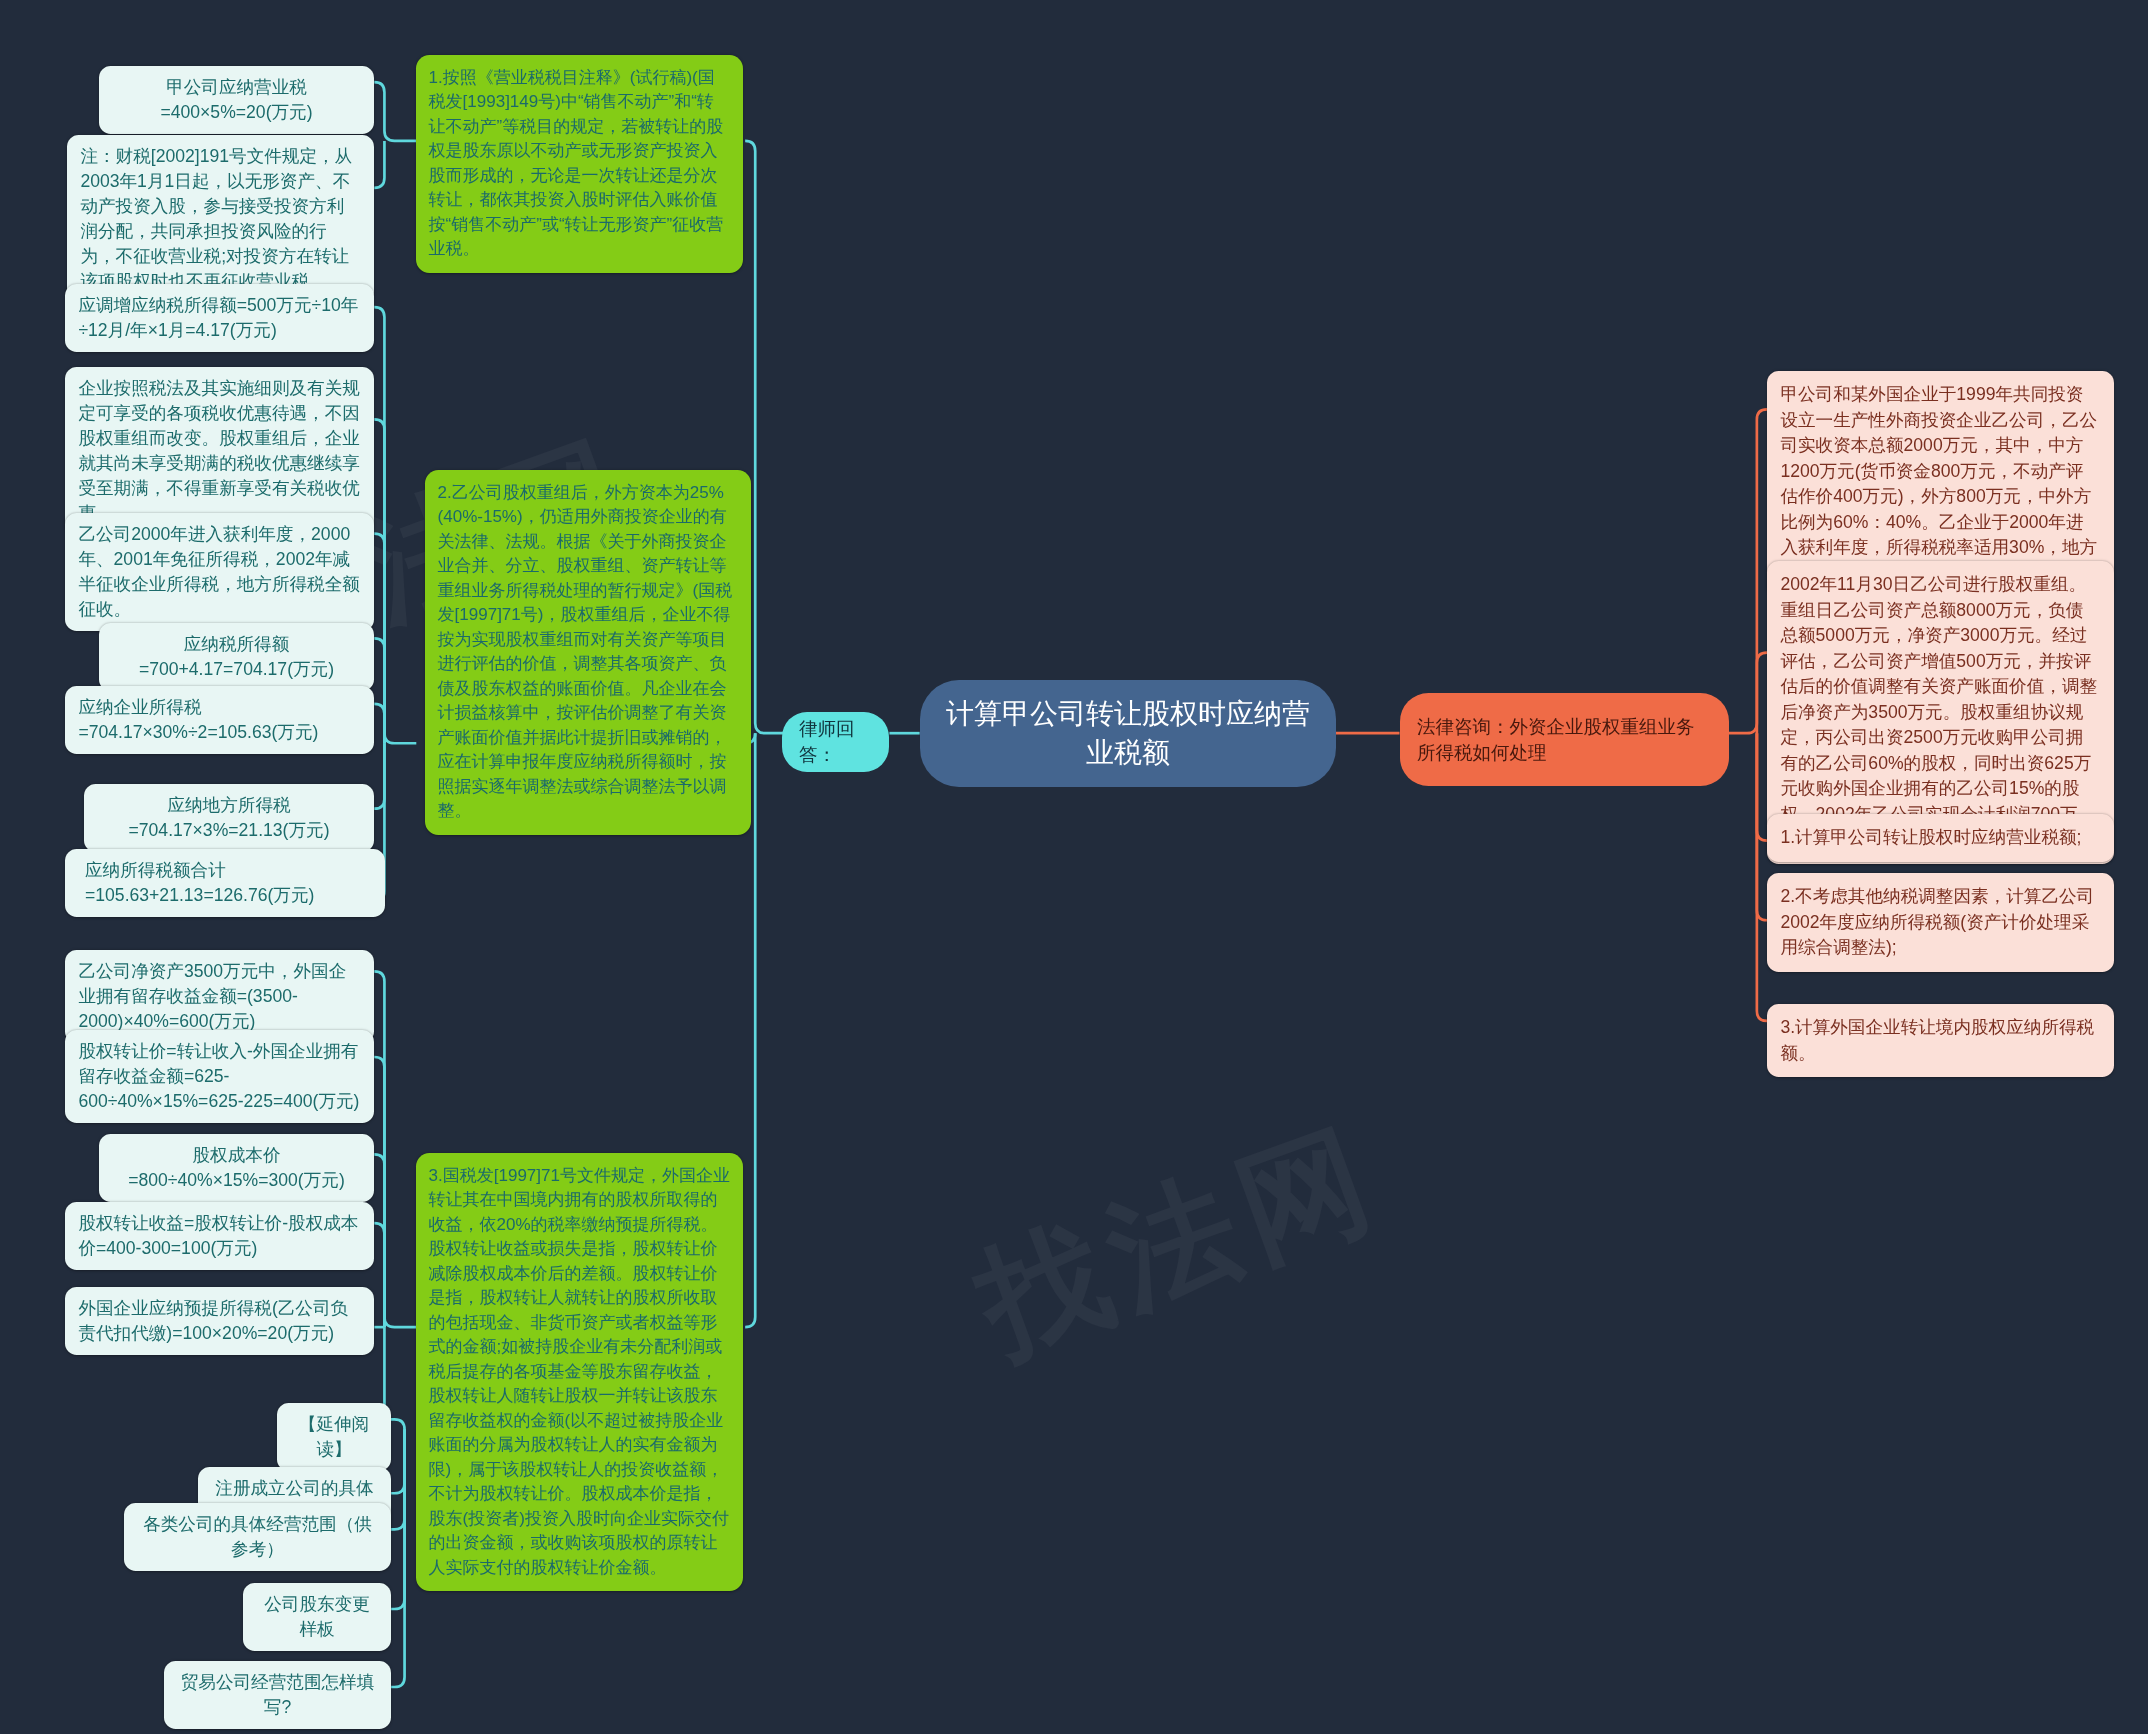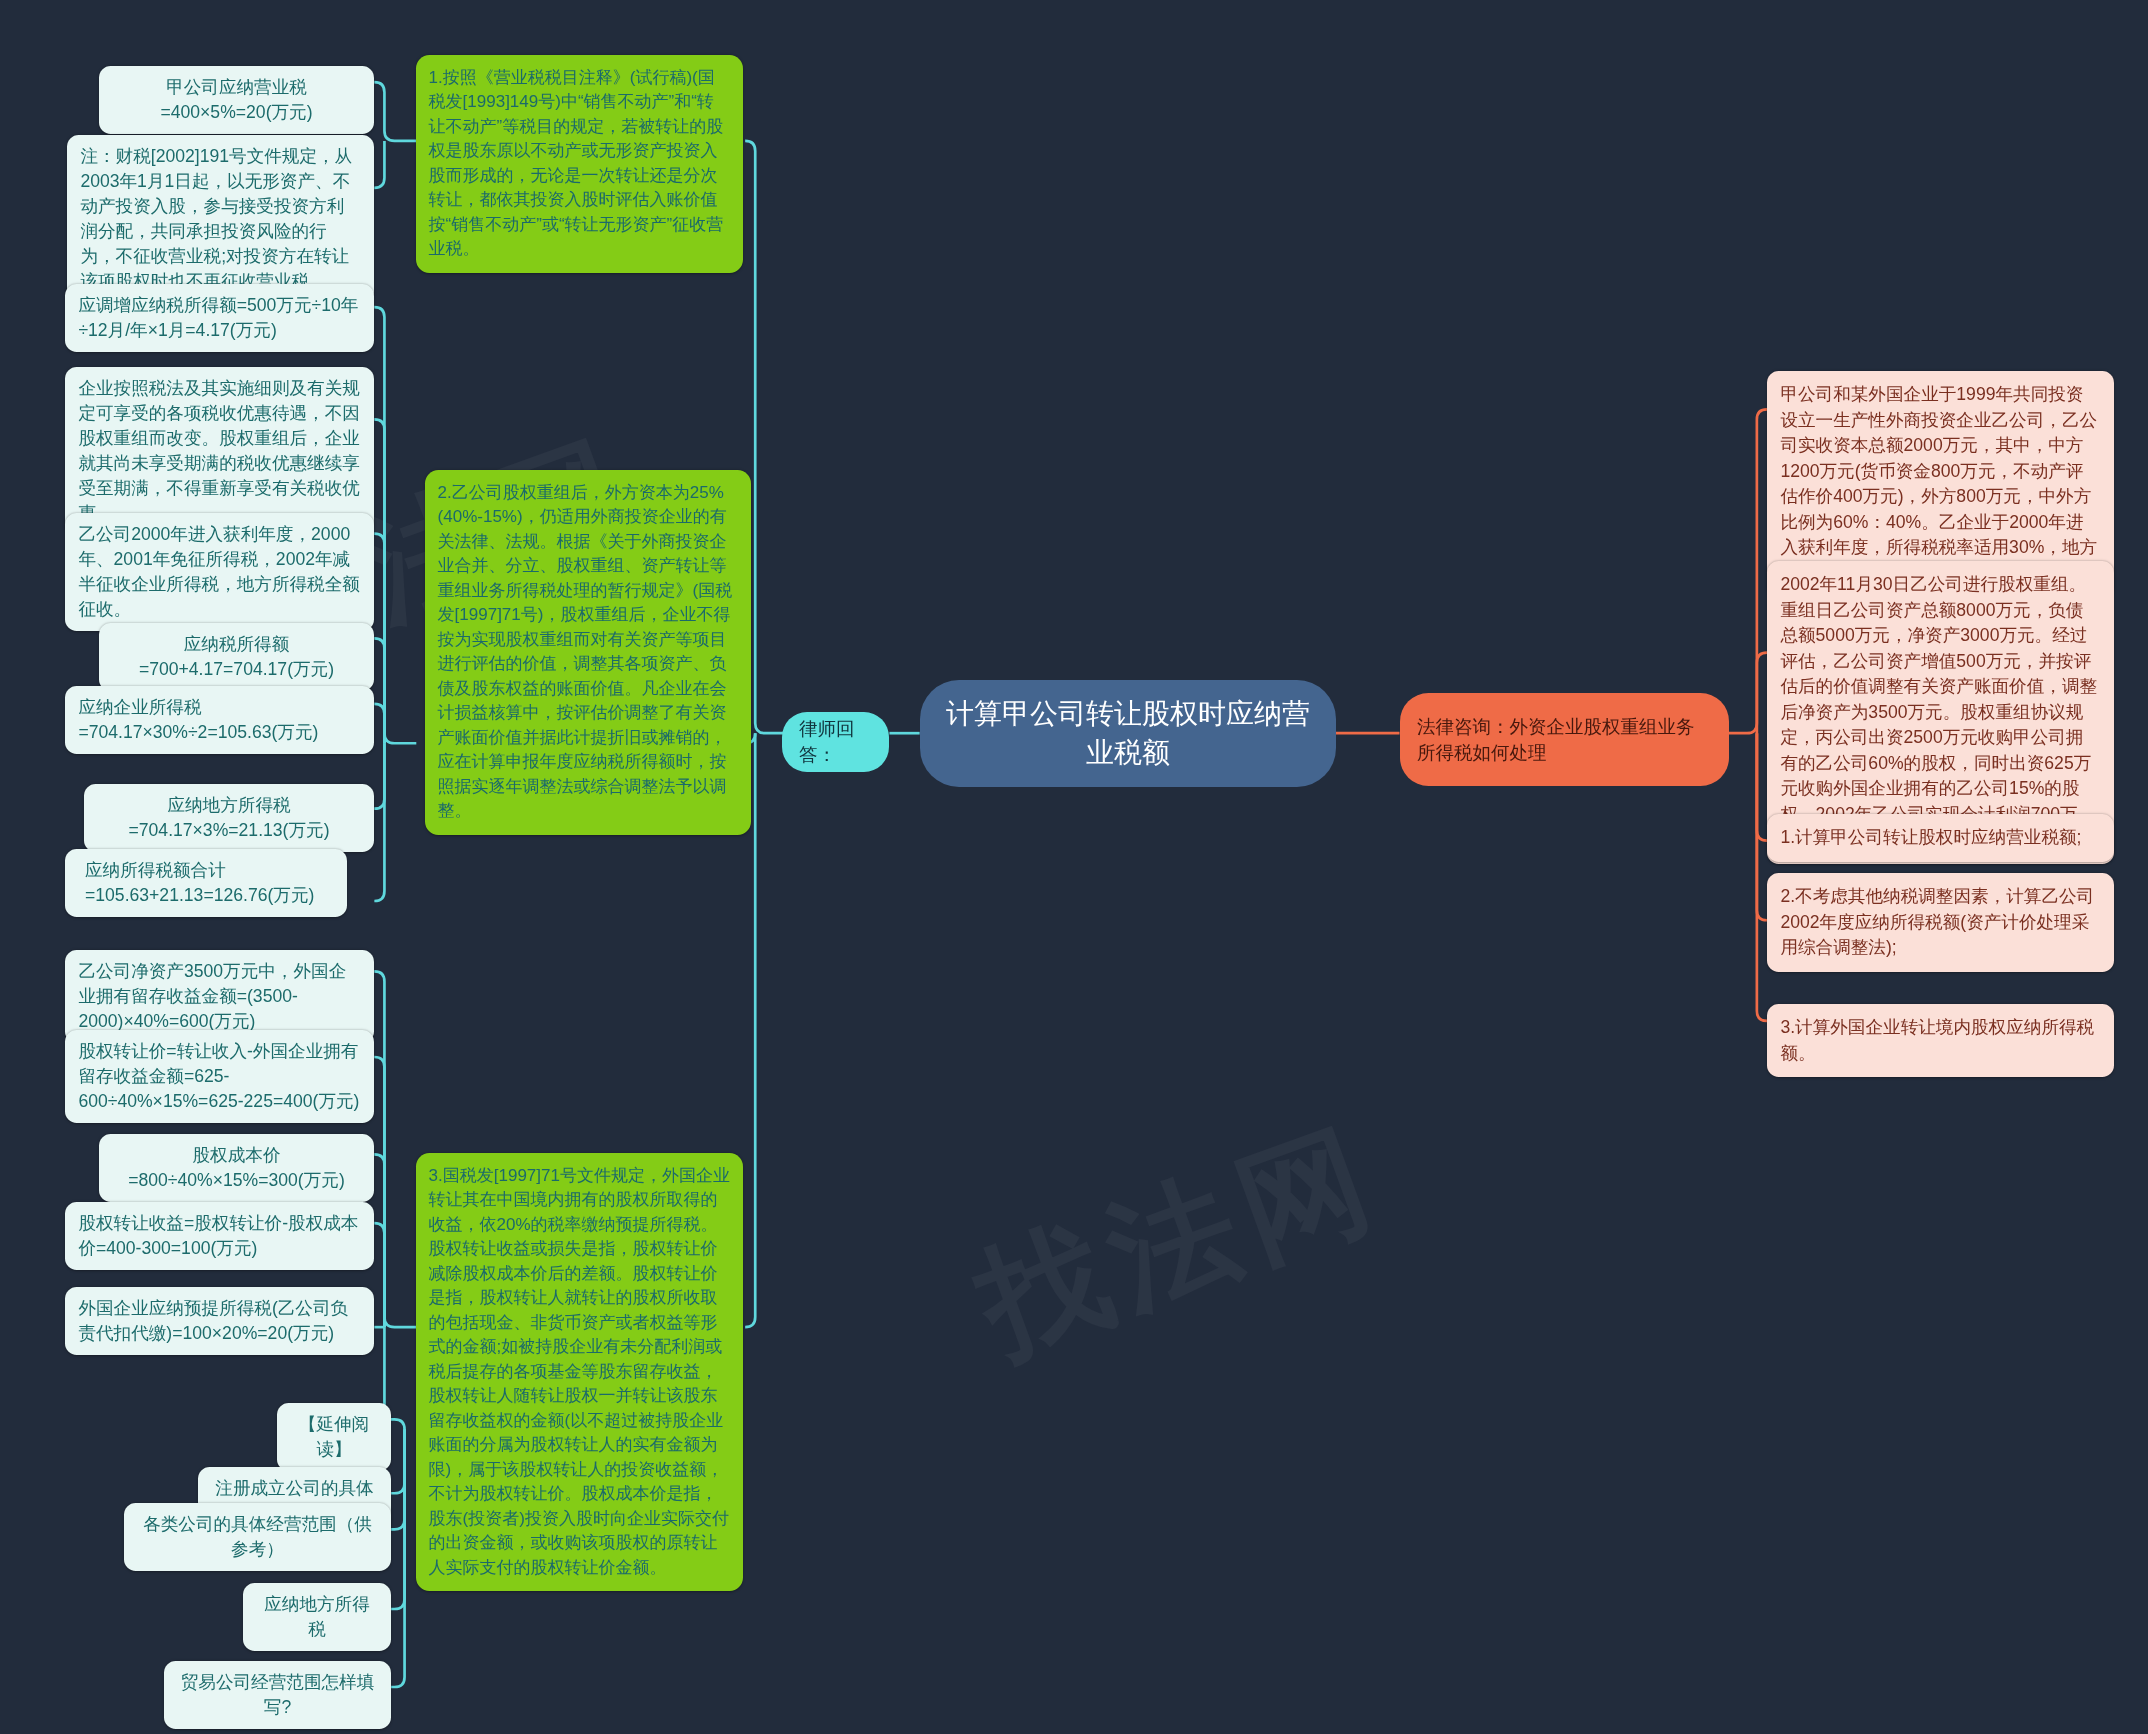--- a/index.html
+++ b/index.html
@@ -192,36 +192,36 @@
   <div class="node n-leaf" style="left:65px; top:367px; width:309px;">企业按照税法及其实施细则及有关规定可享受的各项税收优惠待遇，不因股权重组而改变。股权重组后，企业就其尚未享受期满的税收优惠继续享受至期满，不得重新享受有关税收优惠。</div>
 
   <div class="node n-leaf" style="left:65px; top:513px; width:309px;">乙公司2000年进入获利年度，2000年、2001年免征所得税，2002年减半征收企业所得税，地方所得税全额征收。</div>
 
   <div class="node n-leaf ctr" style="left:99px; top:623px; width:275px;">应纳税所得额=700+4.17=704.17(万元)</div>
 
   <div class="node n-leaf" style="left:65px; top:686px; width:309px;">应纳企业所得税=704.17×30%÷2=105.63(万元)</div>
 
   <div class="node n-leaf ctr" style="left:84px; top:784px; width:290px;">应纳地方所得税=704.17×3%=21.13(万元)</div>
 
-  <div class="node n-leaf" style="left:65px; top:849px; width:282px;padding-left:20px;">应纳所得税额合计=105.63+21.13=126.76(万元)</div>
+  <div class="node n-leaf" style="left:65px; top:849px; width:320px;padding-left:20px;">应纳所得税额合计=105.63+21.13=126.76(万元)</div>
 
   <div class="node n-leaf" style="left:65px; top:950px; width:309px;">乙公司净资产3500万元中，外国企业拥有留存收益金额=(3500-2000)×40%=600(万元)</div>
 
   <div class="node n-leaf" style="left:65px; top:1030px; width:309px;">股权转让价=转让收入-外国企业拥有留存收益金额=625-600÷40%×15%=625-225=400(万元)</div>
 
   <div class="node n-leaf ctr" style="left:99px; top:1134px; width:275px;">股权成本价=800÷40%×15%=300(万元)</div>
 
   <div class="node n-leaf" style="left:65px; top:1202px; width:309px;">股权转让收益=股权转让价-股权成本价=400-300=100(万元)</div>
 
   <div class="node n-leaf" style="left:65px; top:1287px; width:309px;">外国企业应纳预提所得税(乙公司负责代扣代缴)=100×20%=20(万元)</div>
 
   <div class="node n-leaf ctr" style="left:277px; top:1403px; width:114px;">【延伸阅读】</div>
 
   <div class="node n-leaf ctr" style="left:198px; top:1467px; width:193px;">注册成立公司的具体流程</div>
 
   <div class="node n-leaf ctr" style="left:124px; top:1503px; width:267px;">各类公司的具体经营范围（供参考）</div>
 
-  <div class="node n-leaf ctr" style="left:243px; top:1583px; width:148px;">应纳地方所得税</div>
+  <div class="node n-leaf ctr" style="left:243px; top:1583px; width:148px;">公司股东变更样板</div>
 
   <div class="node n-leaf ctr" style="left:164px; top:1661px; width:227px;">贸易公司经营范围怎样填写?</div>
 
 </div>
 
 
 </body></html>

